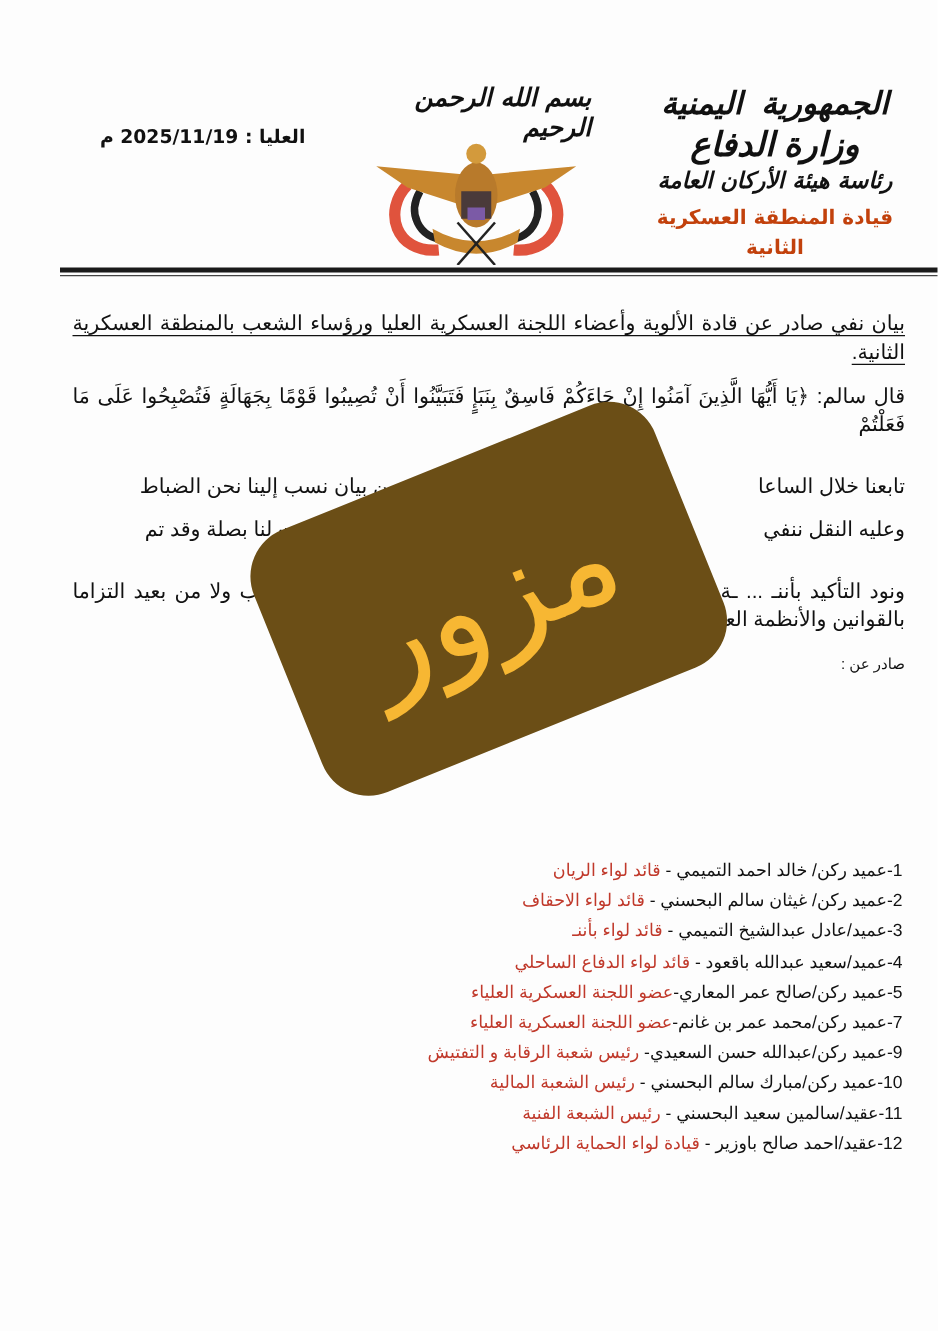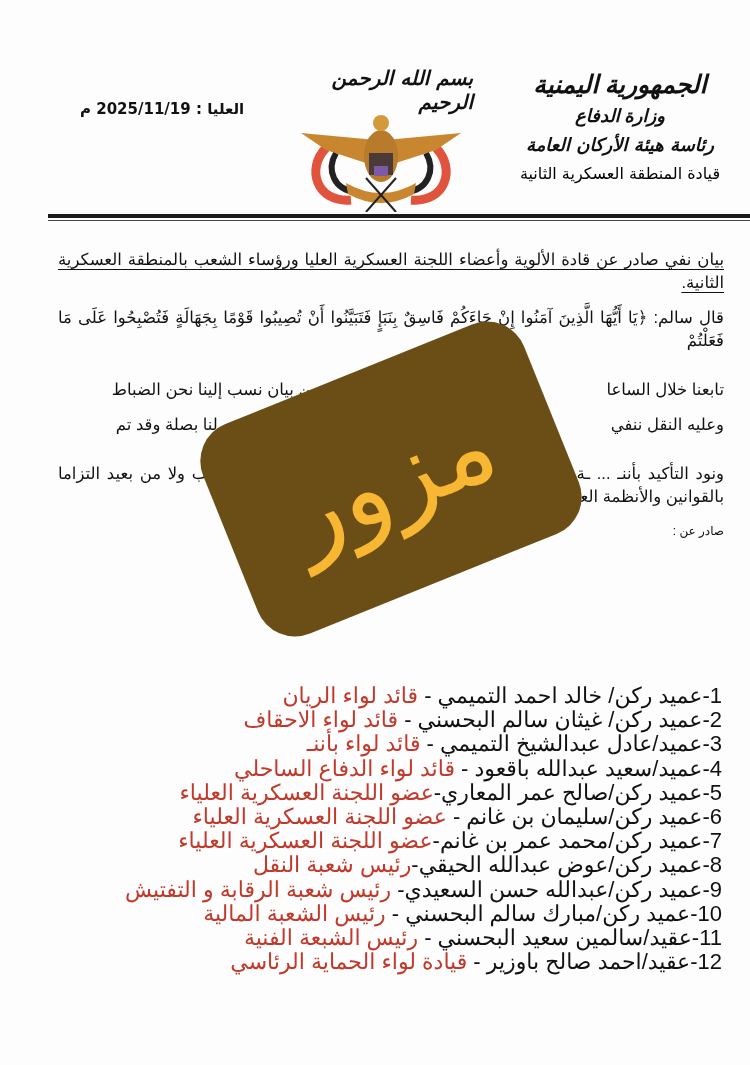--- a/index.html
+++ b/index.html
@@ -1,33 +1,33 @@
 <!DOCTYPE html>
 <html><head>
 <meta charset="utf-8">
 <style>
   html,body{margin:0;padding:0;}
   body{width:750px;height:1065px;background:#ffffff;position:relative;overflow:hidden;font-family:"DejaVu Sans",sans-serif;color:#111;}
   .page{position:absolute;left:0;top:0;width:750px;height:1065px;background:#fdfdfd;}
   .hdr-right{position:absolute;right:20px;top:70px;width:220px;text-align:center;direction:rtl;}
-  .hdr-right .l1{font-family:Liberation Serif, serif;font-weight:bold;font-size:25px;line-height:30px;font-style:italic;}
-  .hdr-right .l2{font-family:Liberation Serif, serif;font-weight:bold;font-size:18px;line-height:32px;font-style:italic;}
+  .hdr-right .l1{font-family:Liberation Mono, monospace;font-weight:bold;font-size:25px;line-height:30px;font-style:italic;}
+  .hdr-right .l2{font-family:Liberation Sans, sans-serif;font-weight:bold;font-size:27px;line-height:32px;font-style:italic;}
   .hdr-right .l3{font-family:"DejaVu Serif",serif;font-weight:bold;font-size:18px;line-height:26px;font-style:italic;}
-  .hdr-right .l4{color:#000000;font-weight:normal;font-size:16px;line-height:24px;margin-top:4px;}
+  .hdr-right .l4{color:#c2410c;font-weight:bold;font-size:16px;line-height:24px;margin-top:4px;}
   .basmala{position:absolute;left:288px;top:66px;width:185px;text-align:right;font-family:"DejaVu Serif",serif;font-weight:bold;font-style:italic;font-size:20px;direction:rtl;}
   .emblem{position:absolute;left:296px;top:108px;width:170px;height:104px;}
   .date{position:absolute;left:80px;top:100px;direction:rtl;font-weight:bold;font-size:15px;}
   .rule1{position:absolute;left:48px;right:0;top:214px;height:4px;background:#1a1a1a;}
   .rule2{position:absolute;left:48px;right:0;top:220px;height:1px;background:#444;}
   .content{position:absolute;left:58px;right:26px;top:248px;direction:rtl;text-align:justify;font-family:"Liberation Sans",sans-serif;font-weight:normal;font-size:16.5px;line-height:23px;}
   .title{text-decoration:underline;text-underline-offset:4px;margin:0 0 12px 0;}
   .para{margin:0 0 12px 0;}
   .gap{height:14px;}
   .issued{margin-top:8px;font-size:12px;}
-  .list{position:absolute;right:28px;top:684px;direction:rtl;font-family:"Liberation Sans",sans-serif;font-size:22px;line-height:24.2px;}
+  .list{position:absolute;right:28px;top:684px;direction:rtl;font-family:"Liberation Sans",sans-serif;font-size:14px;line-height:24.2px;}
   .list .row{white-space:nowrap;}
   .list .role{color:#c0392b;}
   .stamp{position:absolute;left:218px;top:366px;width:346px;height:226px;background:#6b4e16;border-radius:40px;transform:rotate(-22deg);transform-origin:center;display:flex;align-items:center;justify-content:center;}
   .stamp span{color:#f7b733;font-family:"DejaVu Sans",sans-serif;font-size:104px;line-height:1;direction:rtl;transform:rotate(0deg);}
 </style>
 </head>
 <body>
 
 <div class="page">
 
@@ -84,23 +84,21 @@
     <p class="para">ونود التأكيد بأننـ ... ـة قيادتنا في المنطقة العسكرية الثانية ولا نتعاطى ... ـيب ولا من بعيد التزاما بالقوانين والأنظمة العسكرية.</p>
     <p class="issued">صادر عن :</p>
   </div>
 
   <div class="list">
     <div class="row"><span>1</span><span>-عميد ركن/ خالد احمد التميمي - </span><span class="role">قائد لواء الريان</span></div>
     <div class="row"><span>2</span><span>-عميد ركن/ غيثان سالم البحسني - </span><span class="role">قائد لواء الاحقاف</span></div>
     <div class="row"><span>3</span><span>-عميد/عادل عبدالشيخ التميمي - </span><span class="role">قائد لواء بأننـ</span></div>
     <div class="row"><span>4</span><span>-عميد/سعيد عبدالله باقعود - </span><span class="role">قائد لواء الدفاع الساحلي</span></div>
     <div class="row"><span>5</span><span>-عميد ركن/صالح عمر المعاري-</span><span class="role">عضو اللجنة العسكرية العلياء</span></div>
-    <div class="row"><span>6</span><span>-عميد ركن/سليمان بن غانم -  </span><span class="role">عضو اللجنة العسكرية العلياء</span></div>
     <div class="row"><span>7</span><span>-عميد ركن/محمد عمر بن غانم-</span><span class="role">عضو اللجنة العسكرية العلياء</span></div>
-    <div class="row"><span>8</span><span>-عميد ركن/عوض عبدالله الحيقي-</span><span class="role">رئيس شعبة النقل</span></div>
     <div class="row"><span>9</span><span>-عميد ركن/عبدالله حسن السعيدي- </span><span class="role">رئيس شعبة الرقابة و التفتيش</span></div>
     <div class="row"><span>10</span><span>-عميد ركن/مبارك سالم البحسني - </span><span class="role">رئيس الشعبة المالية</span></div>
     <div class="row"><span>11</span><span>-عقيد/سالمين سعيد البحسني - </span><span class="role">رئيس الشبعة الفنية</span></div>
     <div class="row"><span>12</span><span>-عقيد/احمد صالح باوزير - </span><span class="role">قيادة لواء الحماية الرئاسي</span></div>
   </div>
 
   <div class="stamp">
     <span>مزور</span>
   </div>
 </div>

